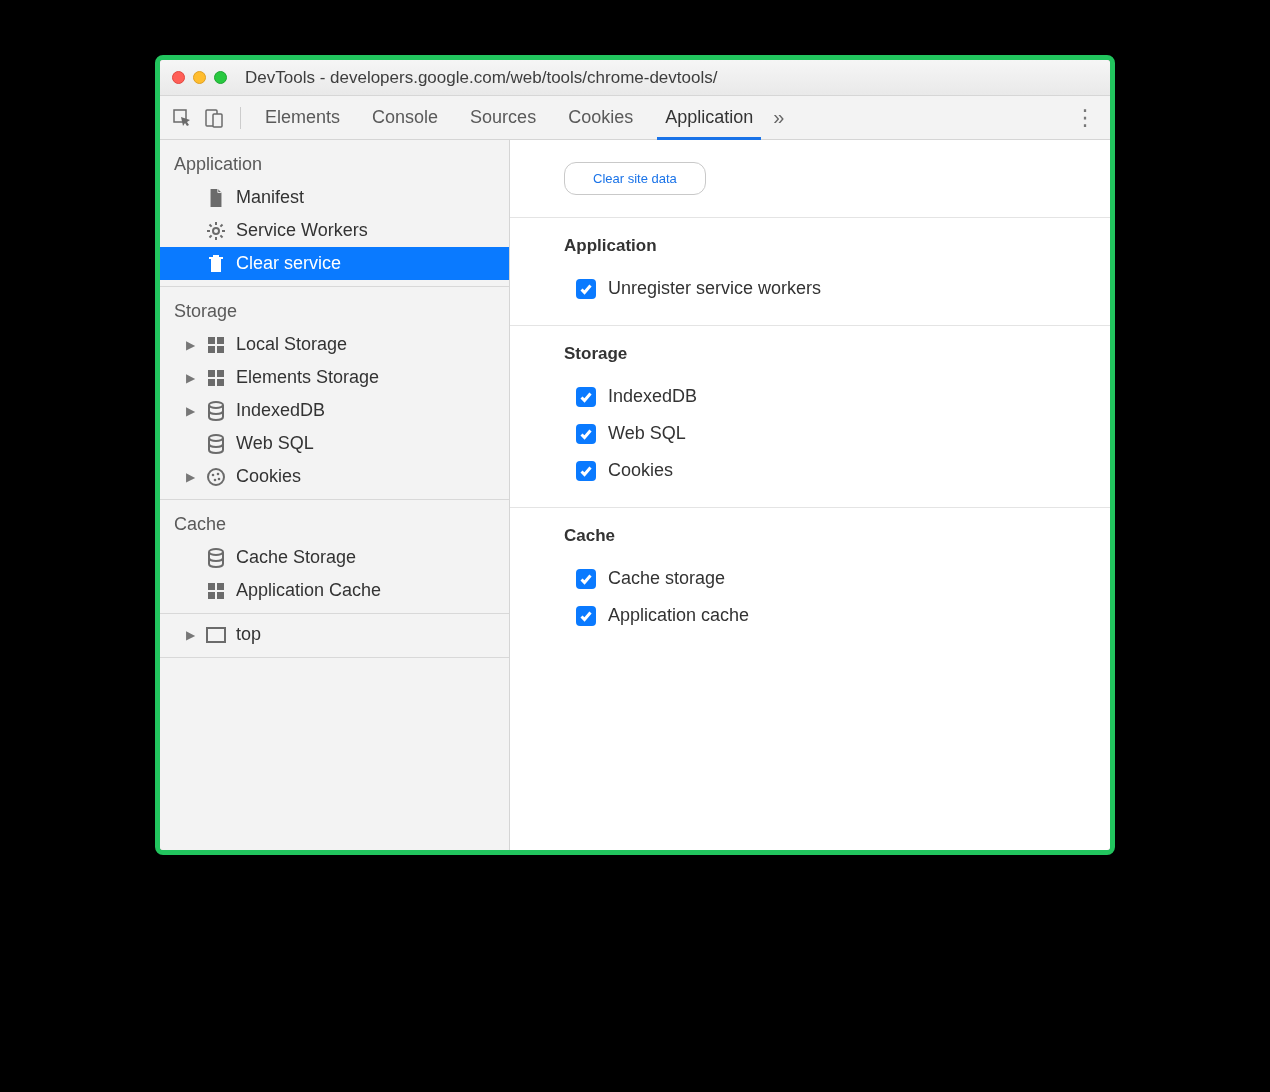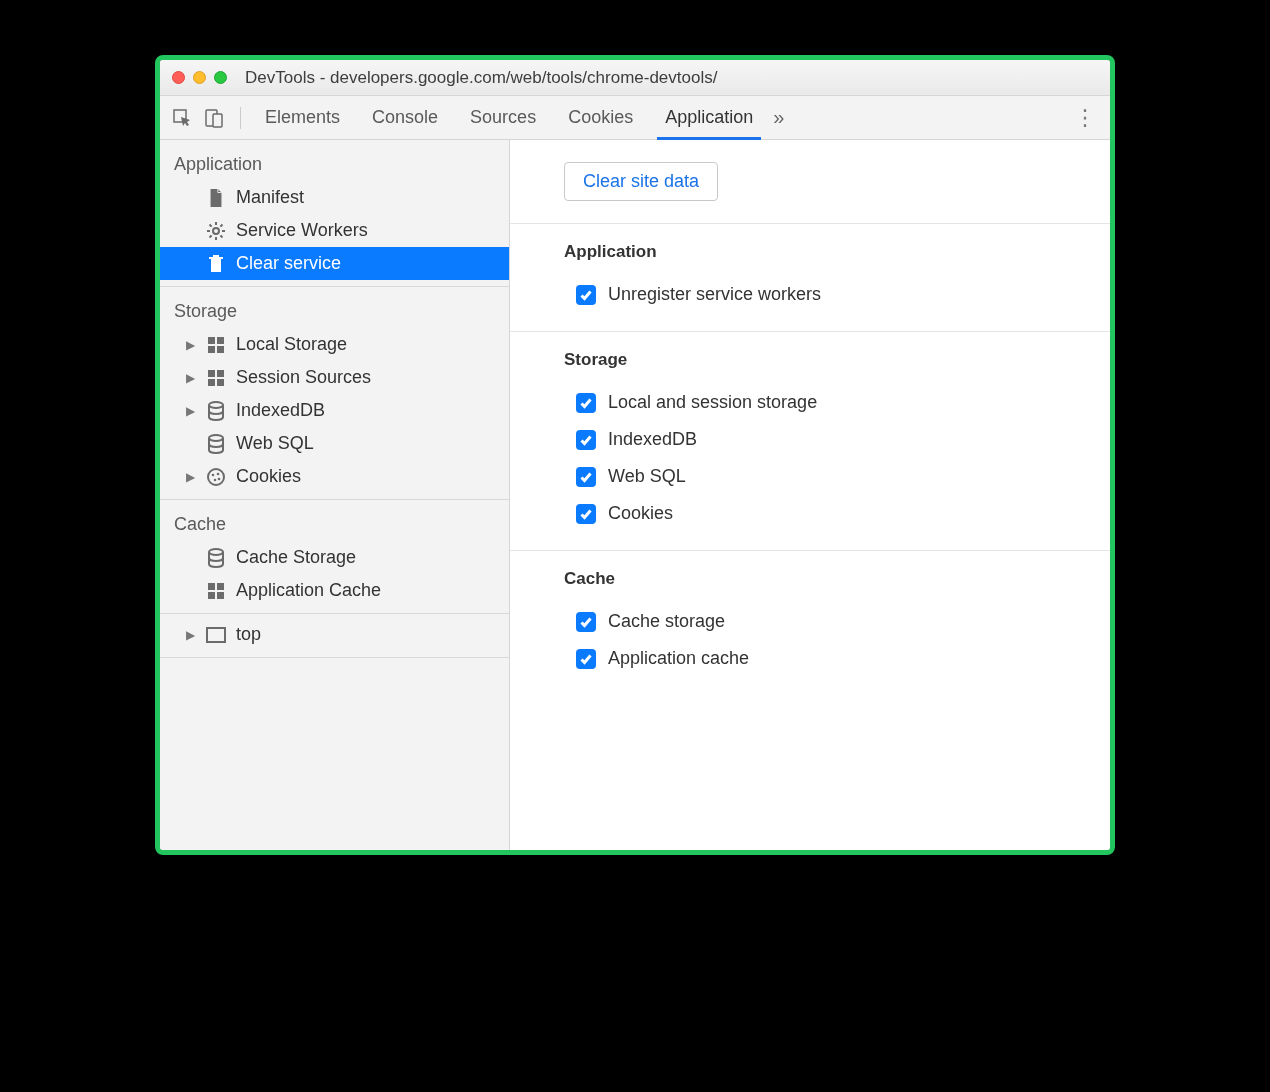--- a/index.html
+++ b/index.html
@@ -86,22 +86,22 @@
   .item.selected{background:#0a7aff;color:#fff;}
   .arrow{width:10px;display:inline-block;color:#777;font-size:12px;}
   .item.selected .arrow{color:#fff;}
   .iconbox{width:20px;height:20px;display:flex;align-items:center;justify-content:center;}
   .iconbox svg{fill:#6b6b6b;}
   .item.selected .iconbox svg{fill:#fff;}
   
   .main{flex:1;background:#fff;overflow:auto;font-size:18px;color:#333;}
   .btn-row{padding:22px 0 22px 54px;border-bottom:1px solid #e4e4e4;}
   .clear-btn{
-    border:1px solid #c9c9c9;border-radius:4px;background:#fff;
-    color:#1a73e8;font-size:18px;padding:8px 18px;cursor:pointer;
+    border:1px solid #c9c9c9;border-radius:12px;background:#fff;
+    color:#1a73e8;font-size:13px;padding:8px 28px;cursor:pointer;
   }
   .section{padding:18px 0 18px 54px;border-bottom:1px solid #e4e4e4;}
   .section:last-child{border-bottom:none;}
   .section h3{font-size:17px;font-weight:600;margin-bottom:14px;color:#333;}
   .chk-row{display:flex;align-items:center;gap:12px;padding:8px 12px;}
   .chk{
     width:20px;height:20px;border-radius:4px;background:#0a7aff;
     display:flex;align-items:center;justify-content:center;flex-shrink:0;
   }
   .chk svg{stroke:#fff;stroke-width:3;fill:none;}
@@ -210,21 +210,21 @@
           <div class="item">
             <span class="arrow">▶</span>
             <span class="iconbox">
               <svg width="18" height="18" viewBox="0 0 18 18">
                 <rect x="1" y="1" width="7" height="7" fill="#6b6b6b"></rect>
                 <rect x="10" y="1" width="7" height="7" fill="#6b6b6b"></rect>
                 <rect x="1" y="10" width="7" height="7" fill="#6b6b6b"></rect>
                 <rect x="10" y="10" width="7" height="7" fill="#6b6b6b"></rect>
               </svg>
             </span>
-            <span>Session Sources</span>
+            <span>Elements Storage</span>
           </div>
           <div class="item">
             <span class="arrow">▶</span>
             <span class="iconbox">
               <svg width="18" height="20" viewBox="0 0 18 20">
                 <ellipse cx="9" cy="4" rx="7" ry="3" fill="none" stroke="#6b6b6b" stroke-width="2"></ellipse>
                 <path d="M2 4v12c0 1.7 3.1 3 7 3s7-1.3 7-3V4" fill="none" stroke="#6b6b6b" stroke-width="2"></path>
                 <path d="M2 10c0 1.7 3.1 3 7 3s7-1.3 7-3" fill="none" stroke="#6b6b6b" stroke-width="2"></path>
               </svg>
             </span>
@@ -307,28 +307,20 @@
           </div>
         </div>
         <div class="section">
           <h3>Storage</h3>
           <div class="chk-row">
             <span class="chk">
               <svg width="14" height="14" viewBox="0 0 14 14">
                 <polyline points="2.5,7.5 5.5,10.5 11.5,3.5"></polyline>
               </svg>
             </span>
-            <span>Local and session storage</span>
-          </div>
-          <div class="chk-row">
-            <span class="chk">
-              <svg width="14" height="14" viewBox="0 0 14 14">
-                <polyline points="2.5,7.5 5.5,10.5 11.5,3.5"></polyline>
-              </svg>
-            </span>
             <span>IndexedDB</span>
           </div>
           <div class="chk-row">
             <span class="chk">
               <svg width="14" height="14" viewBox="0 0 14 14">
                 <polyline points="2.5,7.5 5.5,10.5 11.5,3.5"></polyline>
               </svg>
             </span>
             <span>Web SQL</span>
           </div>

